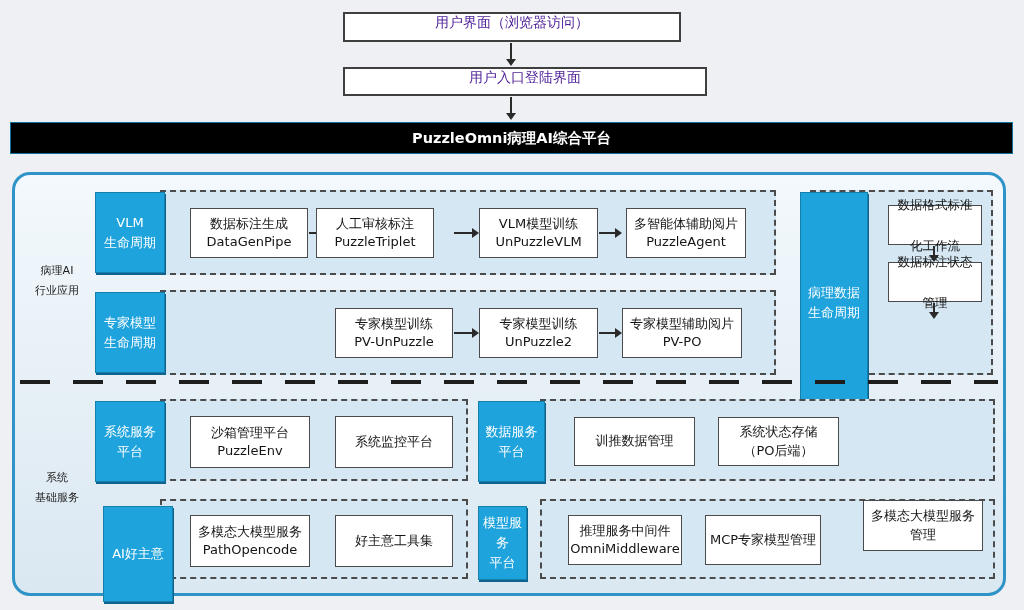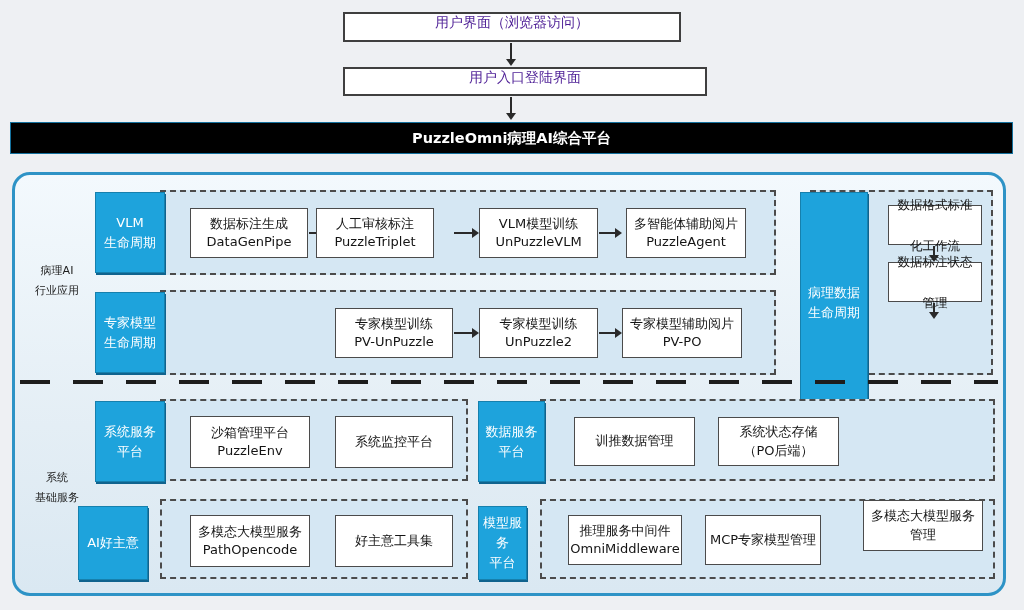--- a/index.html
+++ b/index.html
@@ -173,21 +173,21 @@
   </div>
   <div class="wbox" style="left:574px;top:417px;width:121px;height:49px">
     <span>训推数据管理</span>
   </div>
   <div class="wbox" style="left:718px;top:417px;width:121px;height:49px">
     <span>系统状态存储</span>
     <span>（PO后端）</span>
   </div>
 
   <div class="dash" style="left:160px;top:499px;width:308px;height:80px"></div>
-  <div class="lane" style="left:78px;top:506px;width:70px;height:74px">
+  <div class="lane" style="left:103px;top:506px;width:70px;height:96px">
     <span>AI好主意</span>
   </div>
   <div class="wbox" style="left:190px;top:515px;width:120px;height:52px">
     <span>多模态大模型服务</span>
     <span>PathOpencode</span>
   </div>
   <div class="wbox" style="left:335px;top:515px;width:118px;height:52px">
     <span>好主意工具集</span>
   </div>
 

